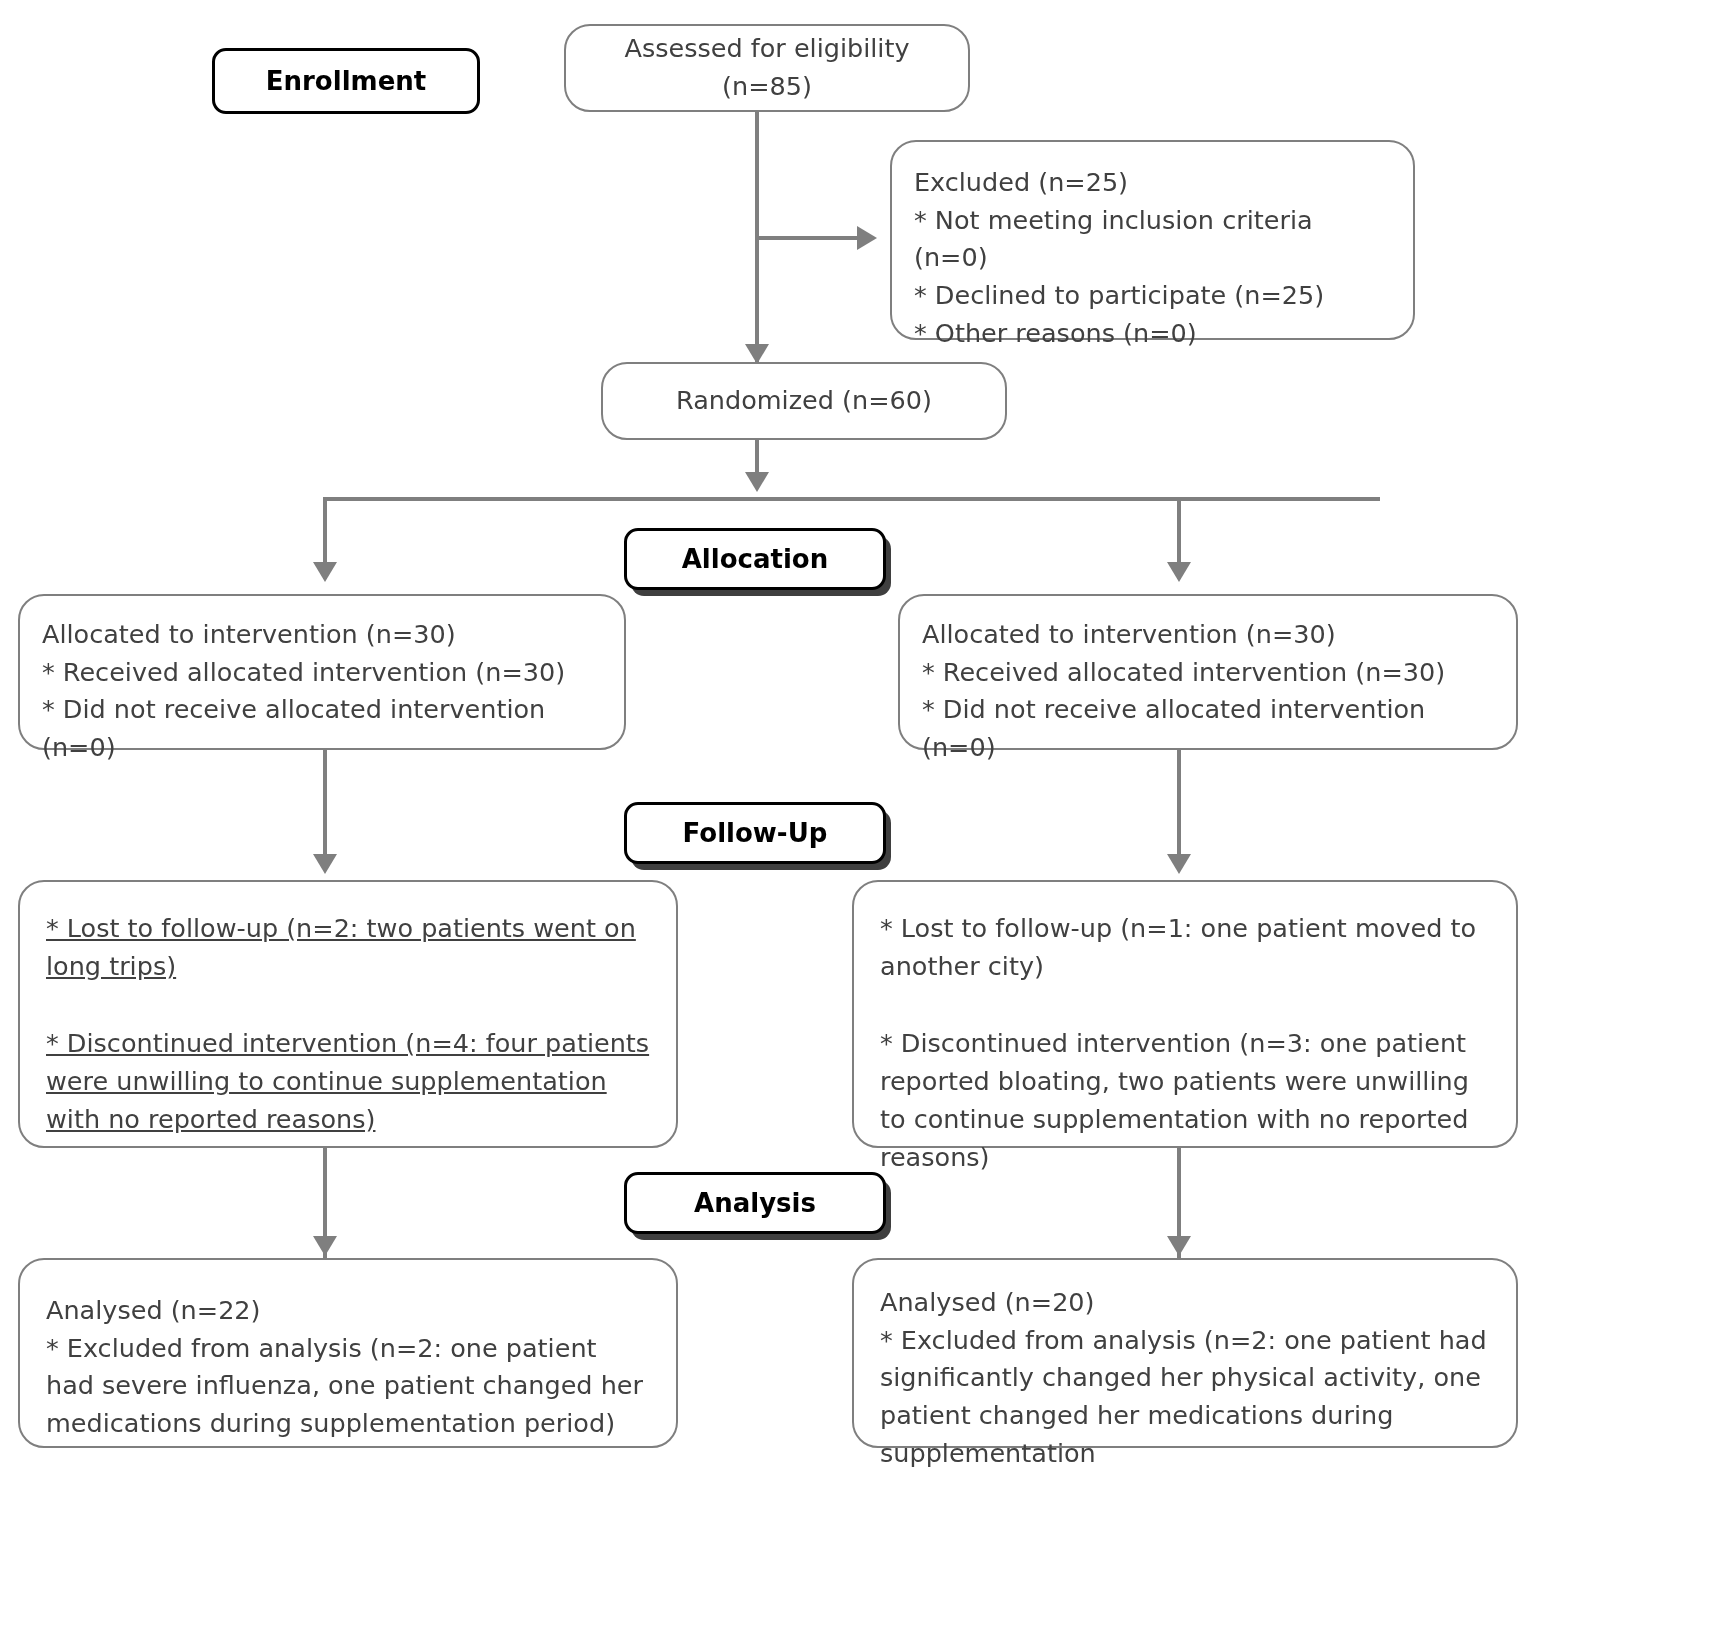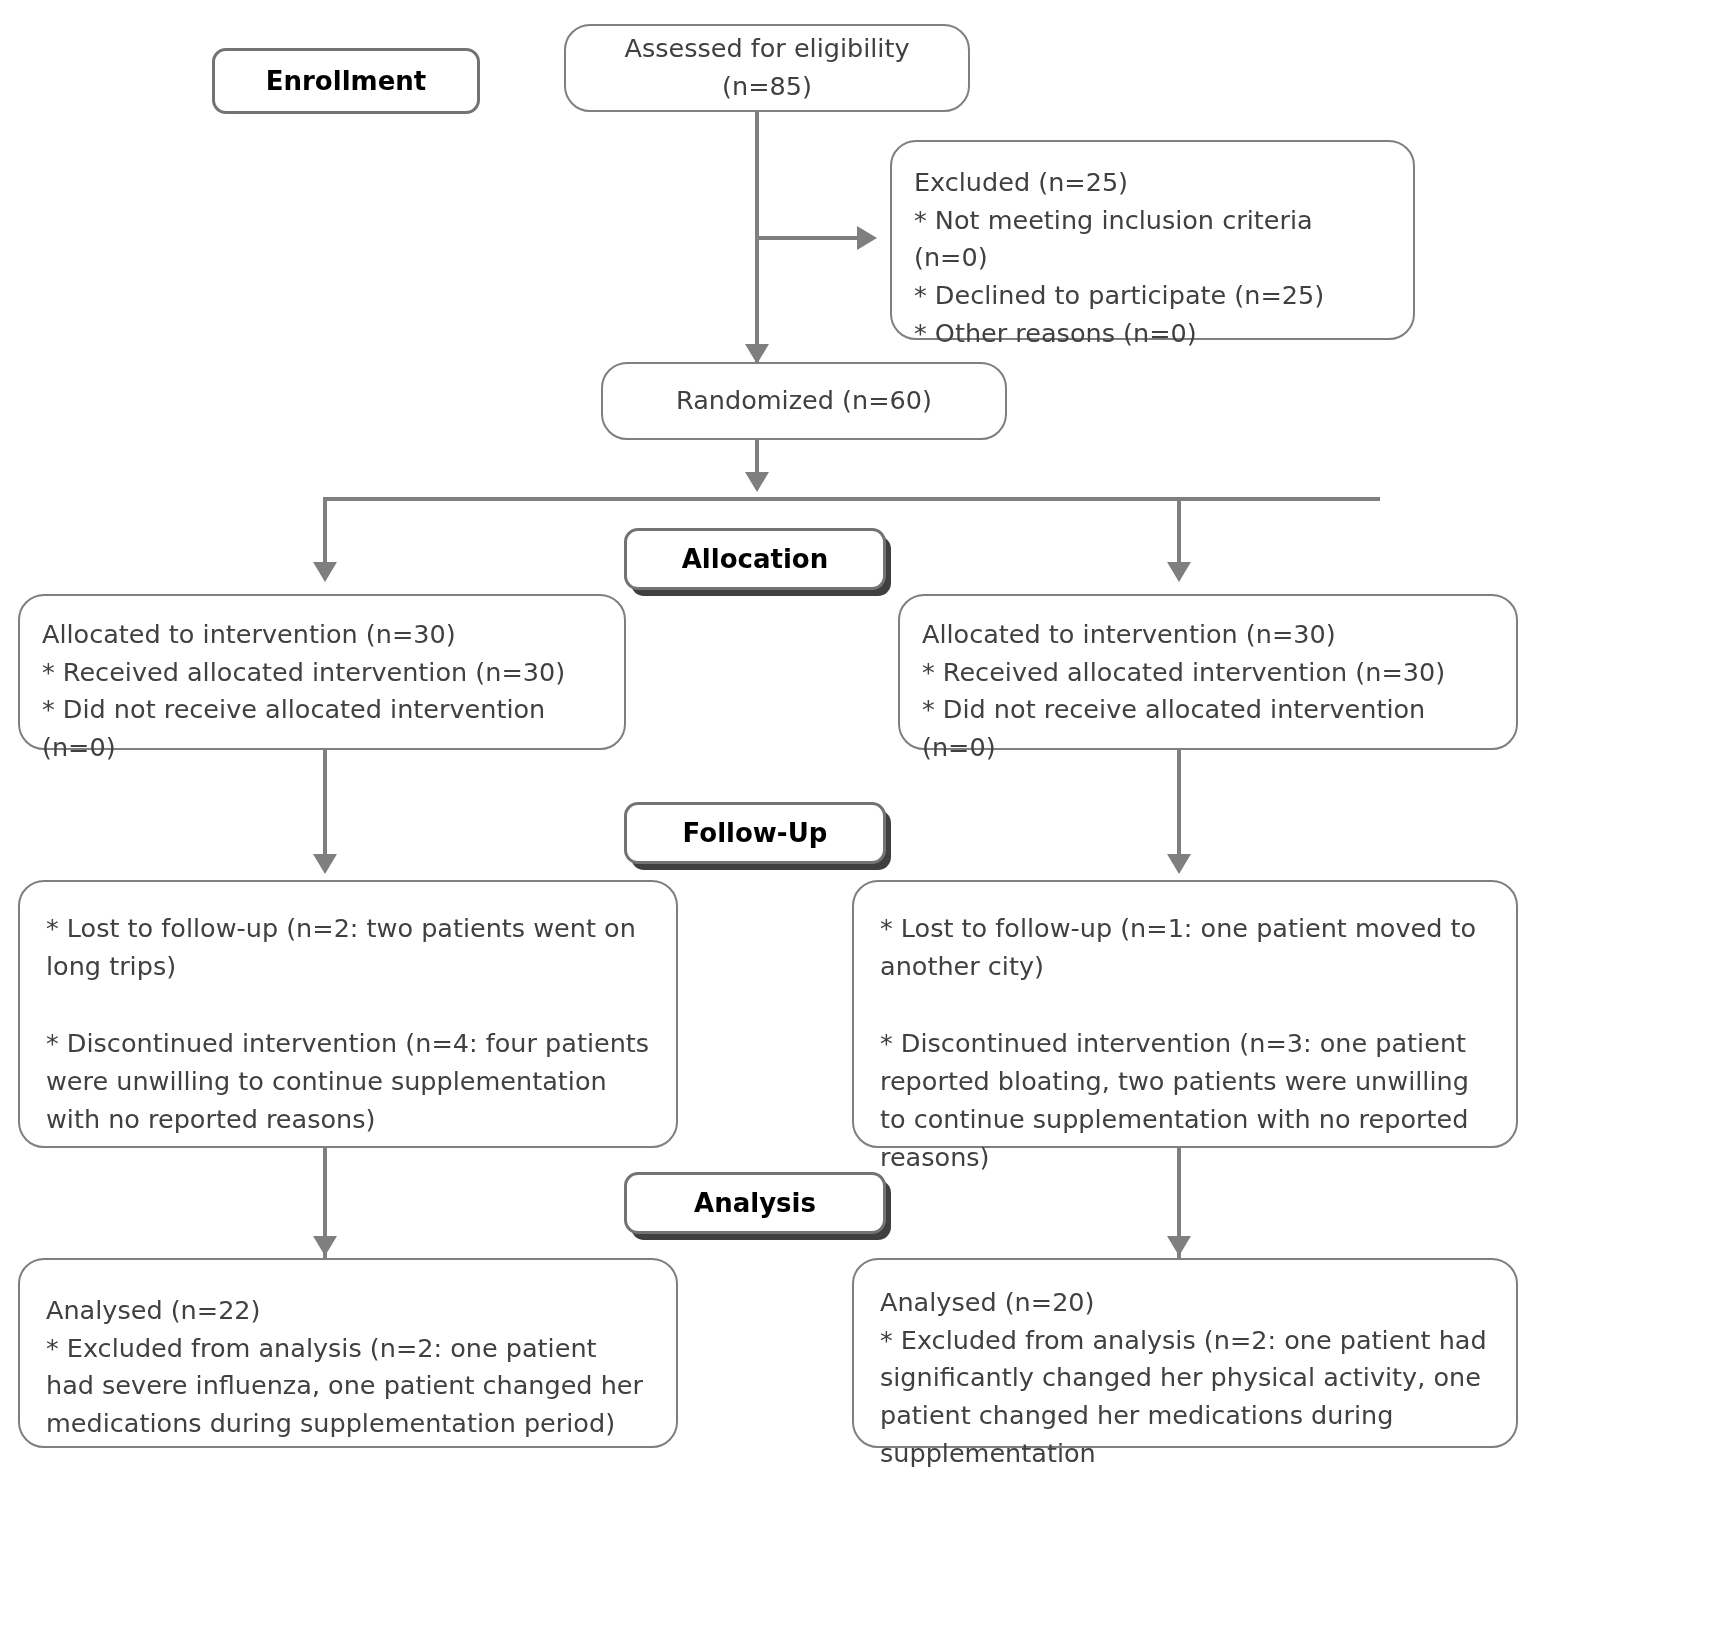--- a/index.html
+++ b/index.html
@@ -43,21 +43,21 @@
   }
   .node p.gap {
     margin-top: 40px;
   }
 
   
   .stage {
     position: absolute;
     box-sizing: border-box;
     background: #ffffff;
-    border: 3px solid #737373;
+    border: 3px solid #000000;
     border-radius: 14px;
     box-shadow: 6px 7px 0 -1px #3f3f3f;
     display: flex;
     align-items: center;
     justify-content: center;
     font-family: "DejaVu Sans", sans-serif;
     font-weight: bold;
     font-size: 26px;
     color: #000000;
     z-index: 6;
@@ -153,21 +153,21 @@
   <div class="vline" style="left:323px; top:750px; height:118px;"></div>
   <div class="arrow-down" style="left:313px; top:854px;"></div>
 
   <div class="vline" style="left:1177px; top:750px; height:118px;"></div>
   <div class="arrow-down" style="left:1167px; top:854px;"></div>
 
   <div class="stage" style="left:624px; top:802px; width:262px; height:62px;">
     <span>Follow-Up</span>
   </div>
 
-  <div class="node" style="left:18px; top:880px; width:660px; height:268px; padding:28px 26px;">
+  <div class="node" style="left:18px; top:880px; width:660px; height:268px; padding:28px 26px;text-decoration:underline;">
     <p>* Lost to follow-up (n=2: two patients went on long trips)</p>
     <p class="gap">* Discontinued intervention (n=4: four patients were unwilling to continue supplementation with no reported reasons)</p>
   </div>
 
   <div class="node" style="left:852px; top:880px; width:666px; height:268px; padding:28px 26px;">
     <p>* Lost to follow-up (n=1: one patient moved to another city)</p>
     <p class="gap">* Discontinued intervention (n=3: one patient reported bloating, two patients were unwilling to continue supplementation with no reported reasons)</p>
   </div>
 
   <div class="vline" style="left:323px; top:1148px; height:110px;"></div>

